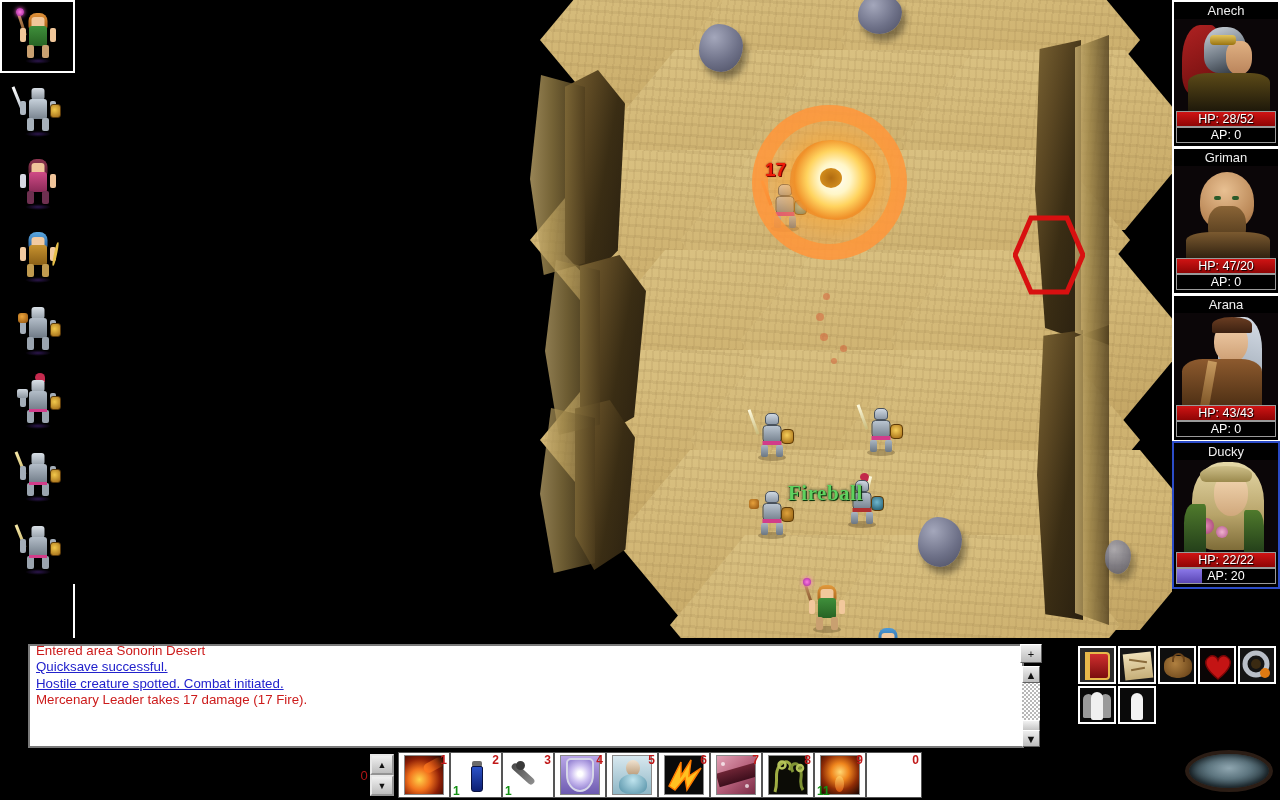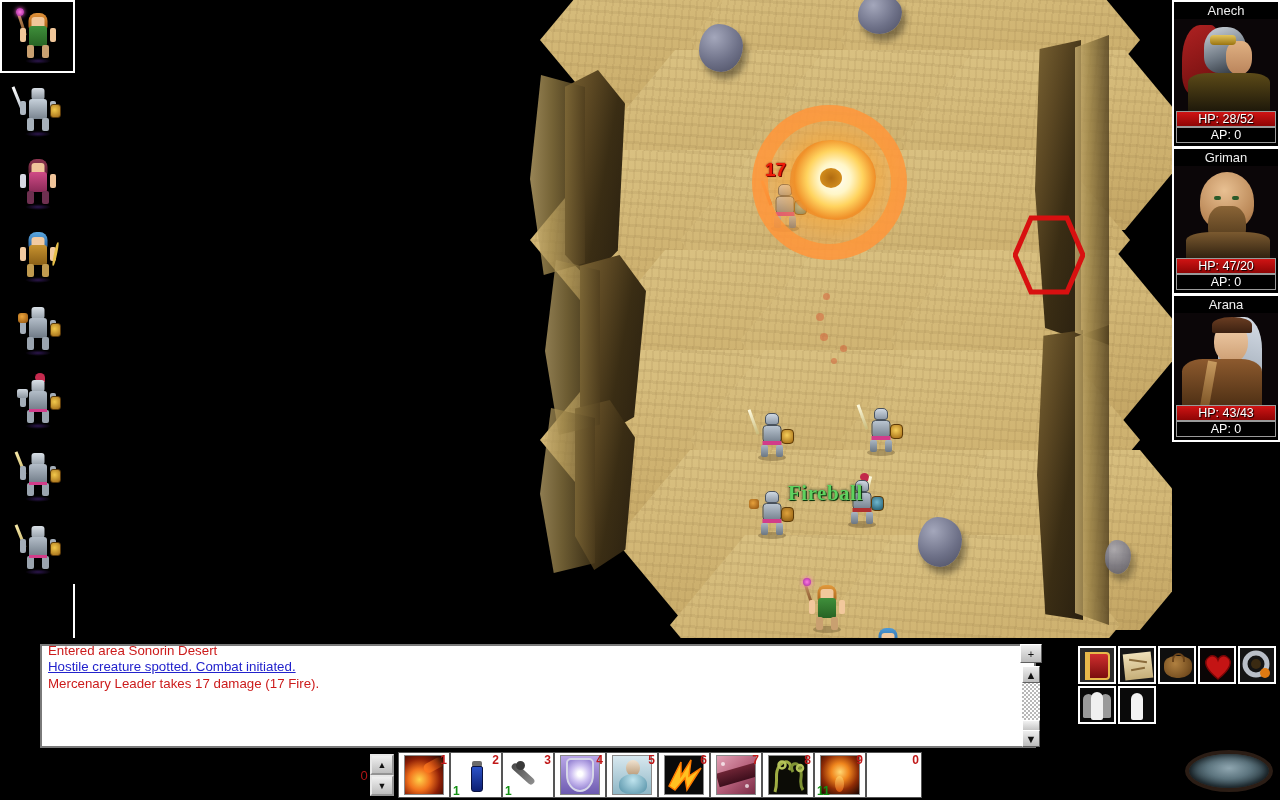--- a/index.html
+++ b/index.html
@@ -119,21 +119,21 @@
           overflow:hidden; }
   .pbar .fill { position:absolute; left:0; top:0; bottom:0; }
   .pbar .txt { position:relative; text-align:center; color:#fff; font-size:12.5px;
                line-height:14px; font-family:"Liberation Sans",sans-serif;
                text-shadow:1px 1px 1px #000; }
   .hpbar .fill { background:linear-gradient(#d01414,#8e0505); width:100%; }
   .apbar { background:#000; }
   .apbar .fill { background:linear-gradient(#8b78e8,#5a46b4); }
 
   
-  #logwrap { position:absolute; left:40px; top:644px; width:996px; height:104px;
+  #logwrap { position:absolute; left:28px; top:644px; width:996px; height:104px;
              background:#fff; border:2px solid #7a7a7a; }
   #log { padding:0px 4px 0 6px; font-size:13.3px; line-height:16.4px;
          font-family:"Liberation Sans",sans-serif; overflow:hidden; height:100%; }
   .m-red  { color:#cc1b1b; }
   .m-blue { color:#2222cc; }
   .m-link { color:#2222cc; text-decoration:underline; }
   .m-black{ color:#111; }
 
   #logscroll { position:absolute; left:1020px; top:644px; width:22px; height:104px; }
   .sbtn { width:22px; height:19px; background:linear-gradient(#eee,#bcbcbc);
@@ -523,27 +523,56 @@
       <div class="pbar hpbar">
         <div class="fill"></div>
         <div class="txt">HP: 43/43</div>
       </div>
       <div class="pbar apbar">
         <div class="fill" style="width:0%"></div>
         <div class="txt">AP: 0</div>
       </div>
     </div>
 
+    <div class="pcard active">
+      <div class="pname">Ducky</div>
+      <div class="portrait">
+        <div style="position:absolute;left:18px;top:2px;width:72px;height:88px;
+             background:linear-gradient(180deg,#e6d9a8,#b8a46a 60%,#7e6c38);
+             border-radius:44% 44% 30% 30%;"></div>
+        <div style="position:absolute;left:40px;top:14px;width:34px;height:42px;
+             background:linear-gradient(#f3d7b2,#d0a87c);border-radius:44% 44% 52% 52%;"></div>
+        <div style="position:absolute;left:26px;top:6px;width:52px;height:16px;
+             background:linear-gradient(#cfc08a,#9b8a4e);border-radius:50% 50% 6px 6px;"></div>
+        <div style="position:absolute;left:24px;top:58px;width:16px;height:16px;
+             border-radius:50%;background:radial-gradient(circle,#e08ab4,#a03d6e);"></div>
+        <div style="position:absolute;left:42px;top:66px;width:12px;height:12px;
+             border-radius:50%;background:radial-gradient(circle,#f0b2cf,#b3568c);"></div>
+        <div style="position:absolute;left:10px;top:44px;width:22px;height:48px;
+             background:linear-gradient(#4f7a2c,#24401a);border-radius:40% 10% 0 0;"></div>
+        <div style="position:absolute;left:70px;top:50px;width:20px;height:42px;
+             background:linear-gradient(#4f7a2c,#24401a);border-radius:10% 40% 0 0;"></div>
+      </div>
+      <div class="pbar hpbar">
+        <div class="fill"></div>
+        <div class="txt">HP: 22/22</div>
+      </div>
+      <div class="pbar apbar">
+        <div class="fill" style="width:26%"></div>
+        <div class="txt">AP: 20</div>
+      </div>
+    </div>
   </div>
 
   <div id="botbg"></div>
 
   <div id="logwrap">
     <div id="log">
       <div class="m-red" style="margin-top:-3px;">Entered area Sonorin Desert</div>
+      <div class="m-link">Quicksave successful.</div>
       <div class="m-link">Hostile creature spotted. Combat initiated.</div>
       <div class="m-red">Mercenary Leader takes 17 damage (17 Fire).</div>
     </div>
   </div>
 
   <div id="logscroll">
     <div class="sbtn">+</div>
     <div id="sbtrack"></div>
     <div class="sbtn" style="position:absolute;left:2px;top:22px;width:18px;height:17px;">▲</div>
     <div id="sbthumb" style="top:76px;"></div>

